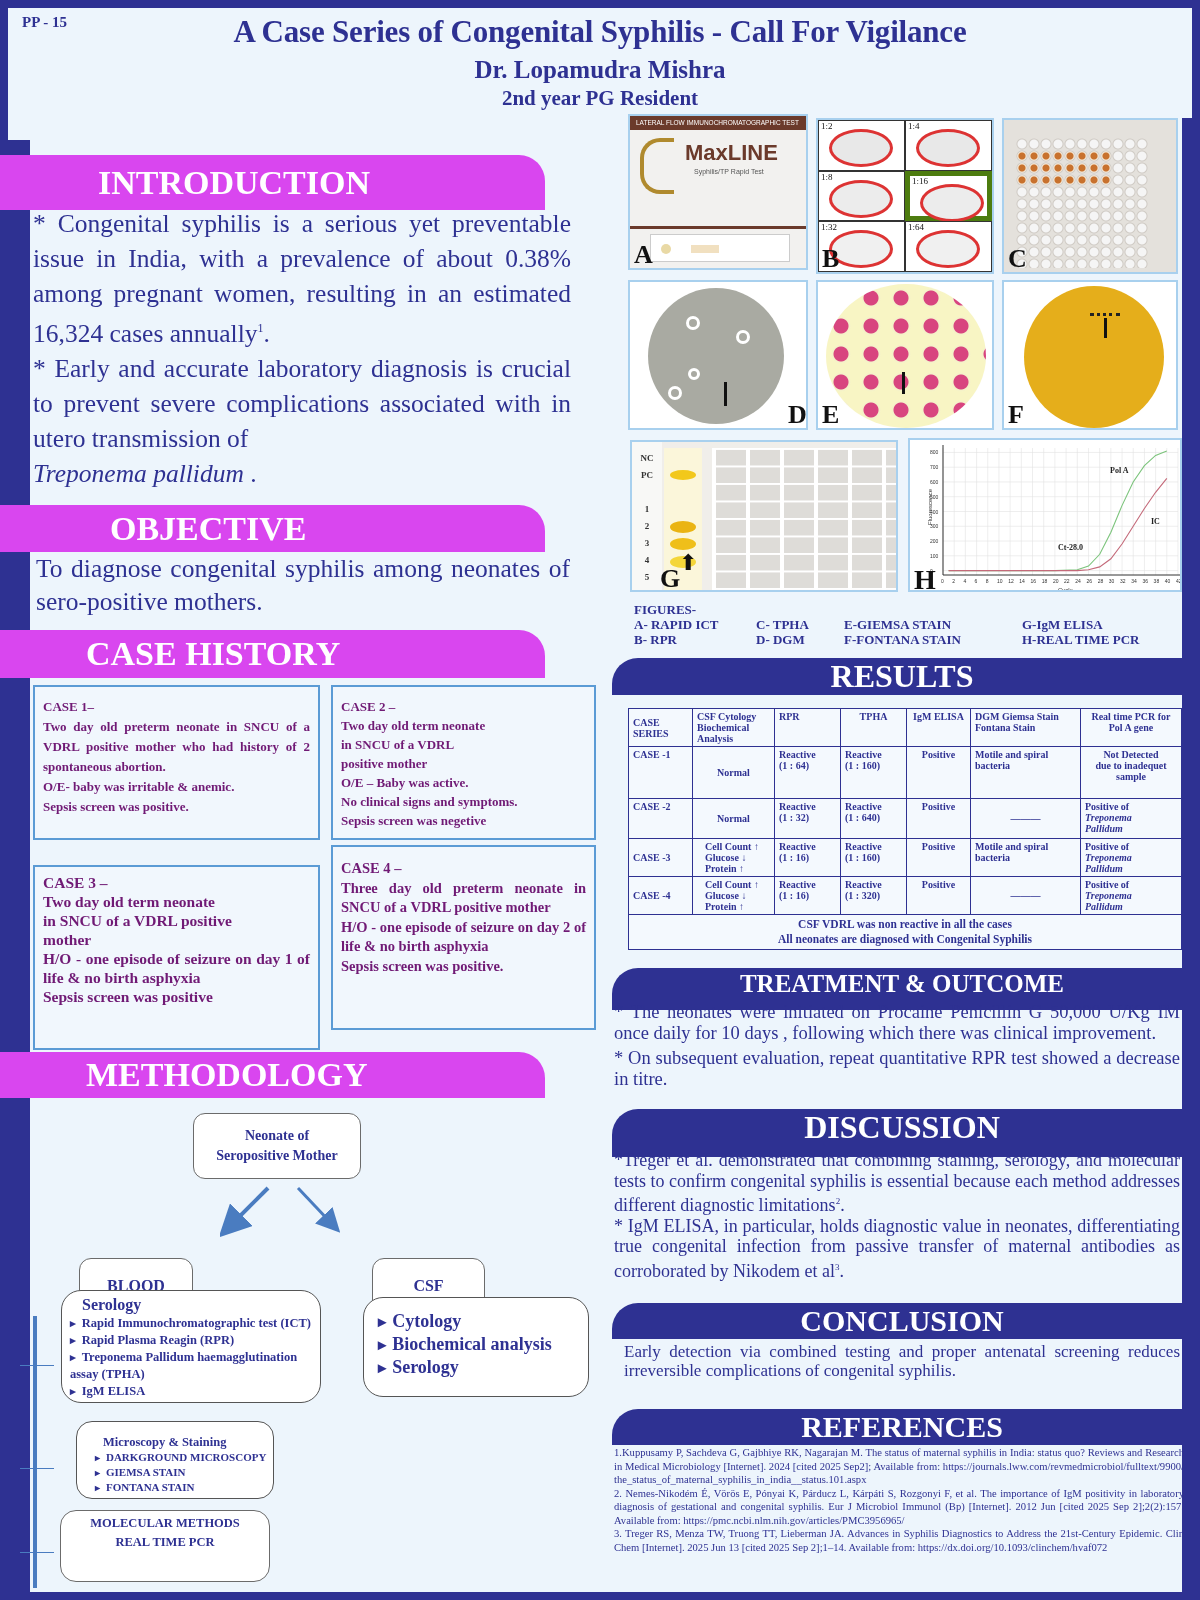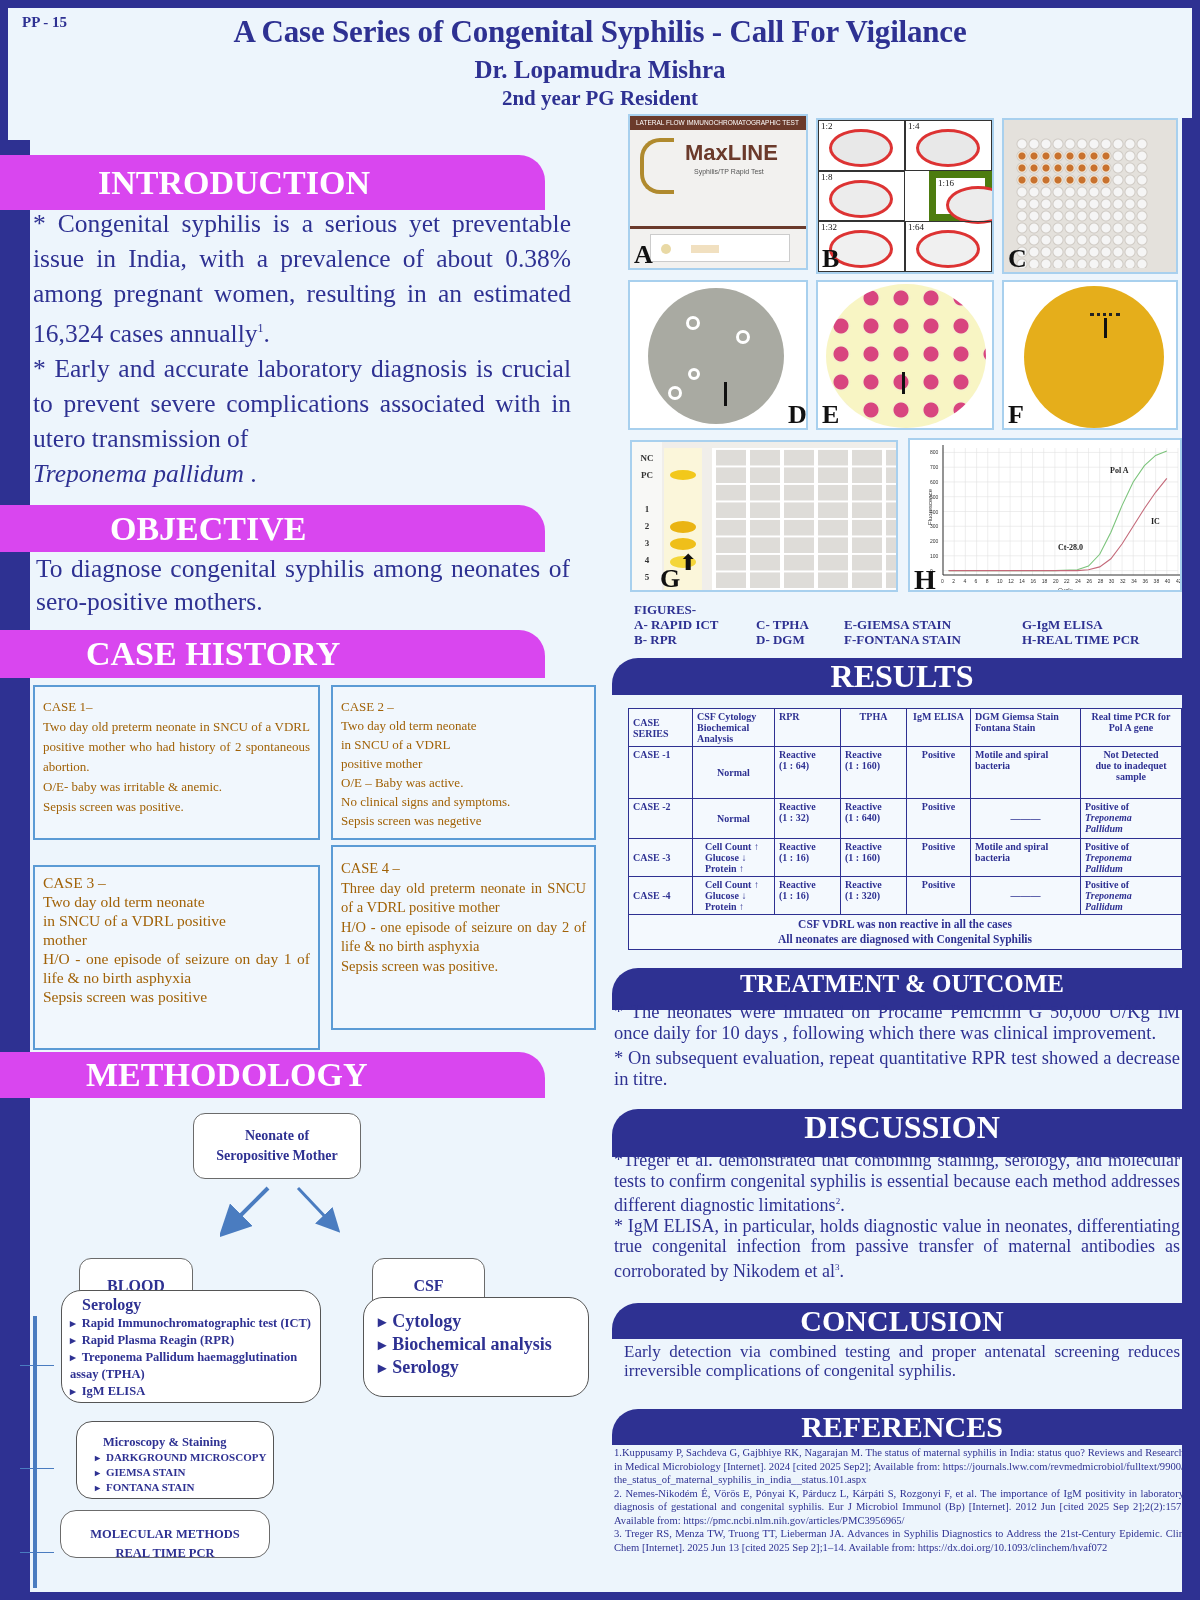--- a/index.html
+++ b/index.html
@@ -16,21 +16,21 @@
   
   .lbanner { position: absolute; left: 0; width: 545px; background: #d946ef; color: #fff; font-weight: bold; border-top-right-radius: 26px; }
   .lbanner span { display: block; }
   .rbanner { position: absolute; left: 612px; width: 580px; background: #2e3192; color: #fff; font-weight: bold; text-align: center; border-top-left-radius: 26px; }
 
   .leftbar { position: absolute; left: 0; top: 140px; width: 30px; height: 1460px; background: #2e3192; }
 
   .para { position: absolute; color: #2e3192; text-align: justify; }
 
   
-  .case { position: absolute; border: 2px solid #5b9bd5; background: #f1f7fd; padding: 10px 8px; font-weight: normal; color: #a16207; text-align: justify; }
+  .case { position: absolute; border: 2px solid #5b9bd5; background: #f1f7fd; padding: 10px 8px; font-weight: bold; color: #701a75; text-align: justify; }
 
   
   .mbox { position: absolute; background: #fff; border: 1.5px solid #6b6b6b; border-radius: 12px; color: #2e3192; font-weight: bold; text-align: center; }
   .mlist { position: absolute; background: #fff; border: 1.5px solid #555; border-radius: 20px; color: #2e3192; font-weight: bold; }
   .mlist .li::before { content: "\25B8"; margin-right: 6px; font-size: 0.9em; }
 
   
   .fig { position: absolute; border: 2px solid #a8d0ee; overflow: hidden; background: #fff; }
   .fig .lbl { position: absolute; font-weight: bold; font-size: 26px; color: #111; font-family: "Liberation Serif", serif; }
 
@@ -139,21 +139,21 @@
   <div class="li">IgM ELISA</div>
 </div>
 
 <div class="mlist" style="left:76px;top:1421px;width:198px;height:78px;padding:13px 6px 0 18px;font-size:11px;line-height:15px;text-align:left;border-radius:16px;">
   <div style="font-size:12.5px;padding-left:8px;">Microscopy &amp; Staining</div>
   <div class="li">DARKGROUND MICROSCOPY</div>
   <div class="li">GIEMSA STAIN</div>
   <div class="li">FONTANA STAIN</div>
 </div>
 
-<div class="mbox" style="left:60px;top:1510px;width:210px;height:48px;padding-top:14px;font-size:12.5px;line-height:19px;border-radius:16px;">
+<div class="mbox" style="left:60px;top:1510px;width:210px;height:72px;padding-top:3px;font-size:12.5px;line-height:19px;border-radius:16px;">
   <div>MOLECULAR METHODS</div>
   <div>REAL TIME PCR</div>
 </div>
 
 <div class="mlist" style="left:363px;top:1297px;width:226px;height:100px;padding:12px 10px 0 14px;font-size:18px;line-height:22px;text-align:left;">
   <div class="li">Cytology</div>
   <div class="li">Biochemical analysis</div>
   <div class="li">Serology</div>
 </div>
 
@@ -179,21 +179,21 @@
         <div style="position:absolute;left:10px;top:8px;width:64px;height:38px;border:3px solid #d33;border-radius:50%;background:#e8e8e8;"></div>
       </div>
     <div style="border:1px solid #333;position:relative;">
         <span style="position:absolute;left:2px;top:0;font-size:9px;color:#111;">1:4</span>
         <div style="position:absolute;left:10px;top:8px;width:64px;height:38px;border:3px solid #d33;border-radius:50%;background:#e8e8e8;"></div>
       </div>
     <div style="border:1px solid #333;position:relative;">
         <span style="position:absolute;left:2px;top:0;font-size:9px;color:#111;">1:8</span>
         <div style="position:absolute;left:10px;top:8px;width:64px;height:38px;border:3px solid #d33;border-radius:50%;background:#ececec;"></div>
       </div>
-    <div style="border:7px solid #4d7c0f;position:relative;margin-left:24px;">
+    <div style="border:5px solid #4d7c0f;position:relative;">
         <span style="position:absolute;left:2px;top:0;font-size:9px;color:#111;">1:16</span>
         <div style="position:absolute;left:10px;top:8px;width:64px;height:38px;border:3px solid #d33;border-radius:50%;background:#ececec;"></div>
       </div>
     <div style="border:1px solid #333;position:relative;">
         <span style="position:absolute;left:2px;top:0;font-size:9px;color:#111;">1:32</span>
         <div style="position:absolute;left:10px;top:8px;width:64px;height:38px;border:3px solid #d33;border-radius:50%;background:#f0f0f0;"></div>
       </div>
     <div style="border:1px solid #333;position:relative;">
         <span style="position:absolute;left:2px;top:0;font-size:9px;color:#111;">1:64</span>
         <div style="position:absolute;left:10px;top:8px;width:64px;height:38px;border:3px solid #d33;border-radius:50%;background:#f0f0f0;"></div>

